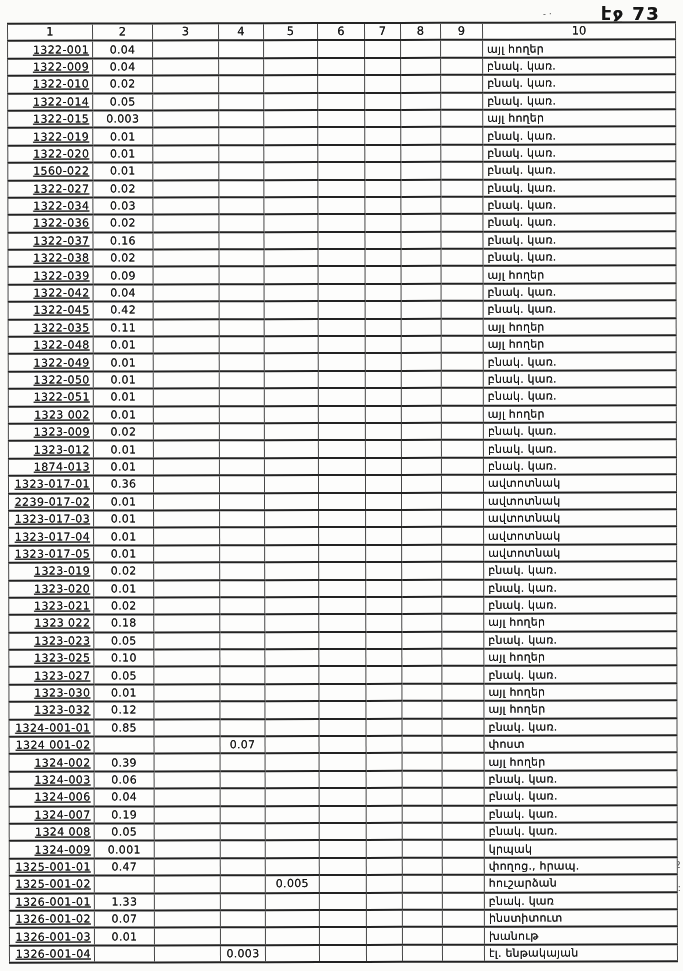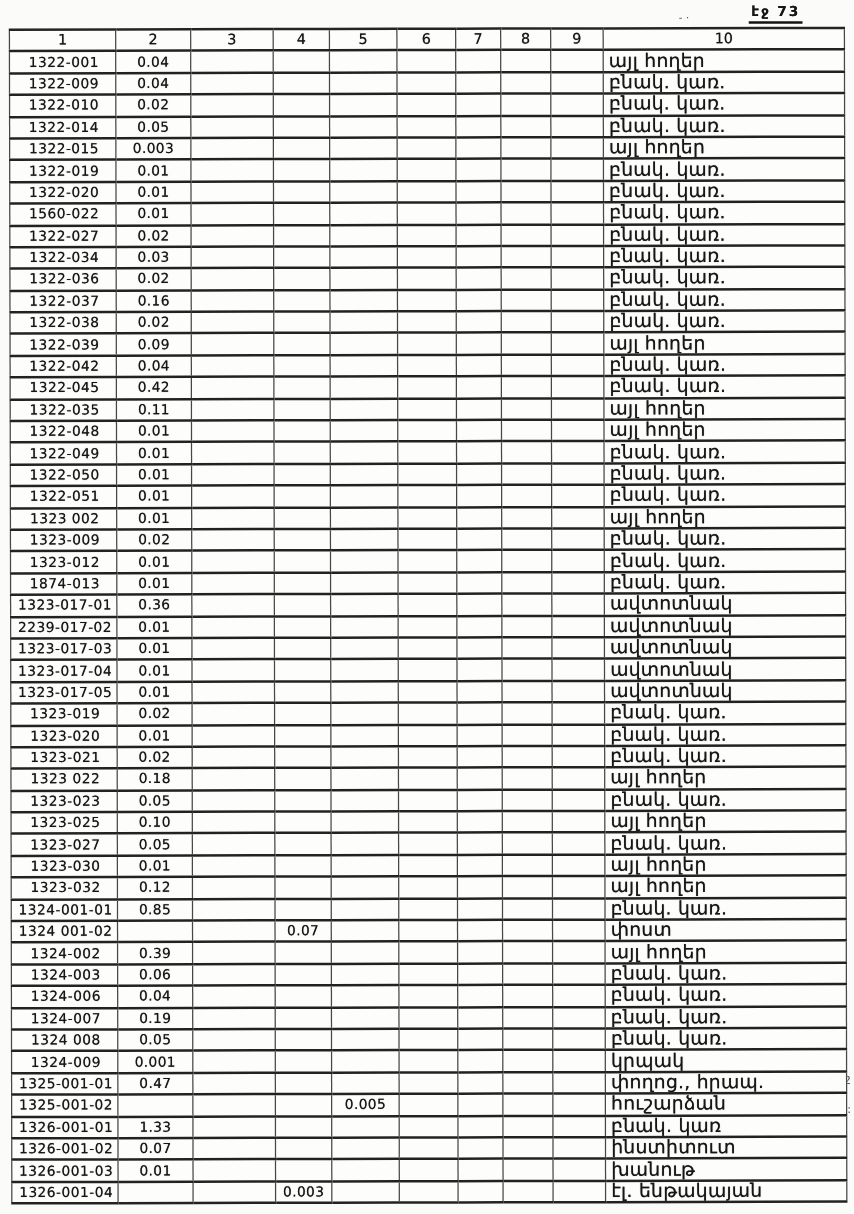--- a/index.html
+++ b/index.html
@@ -7,21 +7,21 @@
     width:683px;height:971px;
     background:#fbfbf9;
     font-family:"DejaVu Sans",sans-serif;
     color:#161616;
     overflow:hidden;
     position:relative;
   }
   .sheet{position:absolute;inset:0;}
   .page-label{
     position:absolute;top:3px;left:599px;
-    font-size:11px;font-weight:bold;letter-spacing:1.5px;
+    font-size:18px;font-weight:bold;letter-spacing:1.5px;
     border-bottom:2px solid #141414;padding:0 2px 1px 2px;
     text-shadow:0 0 0.5px rgba(0,0,0,.65);
   }
   .noise-mark{position:absolute;color:#4a4a4a;font-size:8px;line-height:1;}
   .mark-top{top:11px;left:543px;letter-spacing:3px;}
   .mark-r1{top:861px;left:675px;font-size:9px;}
   .mark-r2{top:884px;left:675px;font-size:9px;}
   table.scan{
     position:absolute;left:8px;top:22px;width:668px;
     border-collapse:collapse;table-layout:fixed;
@@ -36,23 +36,23 @@
     padding:0 3px;
     font-size:11px;line-height:15px;
     white-space:nowrap;overflow:hidden;
     text-shadow:0 0 0.6px rgba(10,10,10,.75);
     font-weight:400;
   }
   .scan thead th{
     border-top:2px solid #242424;
     text-align:center;font-size:11.5px;
   }
-  .scan td.cell-code{text-align:center;letter-spacing:.4px;padding-left:5px;}
+  .scan td.cell-code{text-align:right;letter-spacing:.4px;padding-left:5px;text-decoration:underline;}
   .scan td.cell-num{text-align:center;letter-spacing:.3px;}
-  .scan td.cell-use{text-align:left;padding-left:4px;font-size:15px;letter-spacing:.2px;margin-top:48px;}
+  .scan td.cell-use{text-align:left;padding-left:4px;font-size:11px;letter-spacing:.2px;margin-top:48px;}
 </style>
 </head>
 <body>
 
 <div class="sheet">
   <div class="page-label">էջ 73</div>
   <div class="noise-mark mark-top">-·</div>
   <div class="noise-mark mark-r1">2</div>
   <div class="noise-mark mark-r2">·:</div>
 

